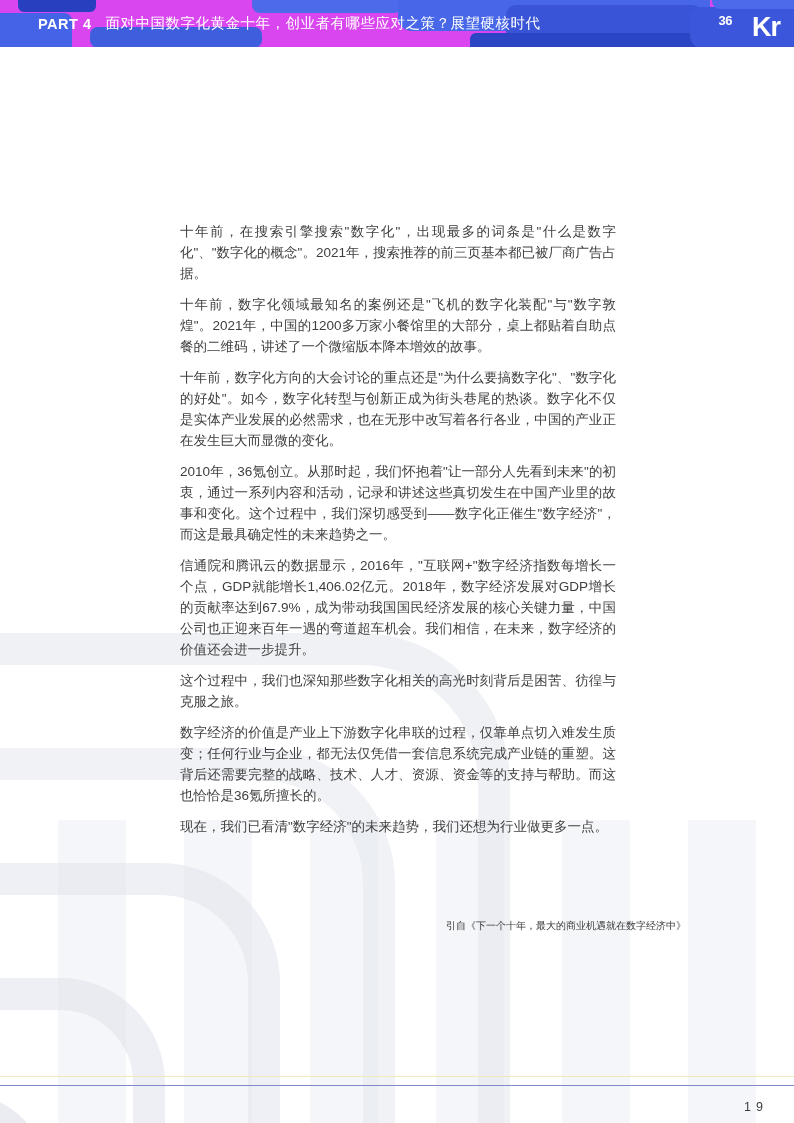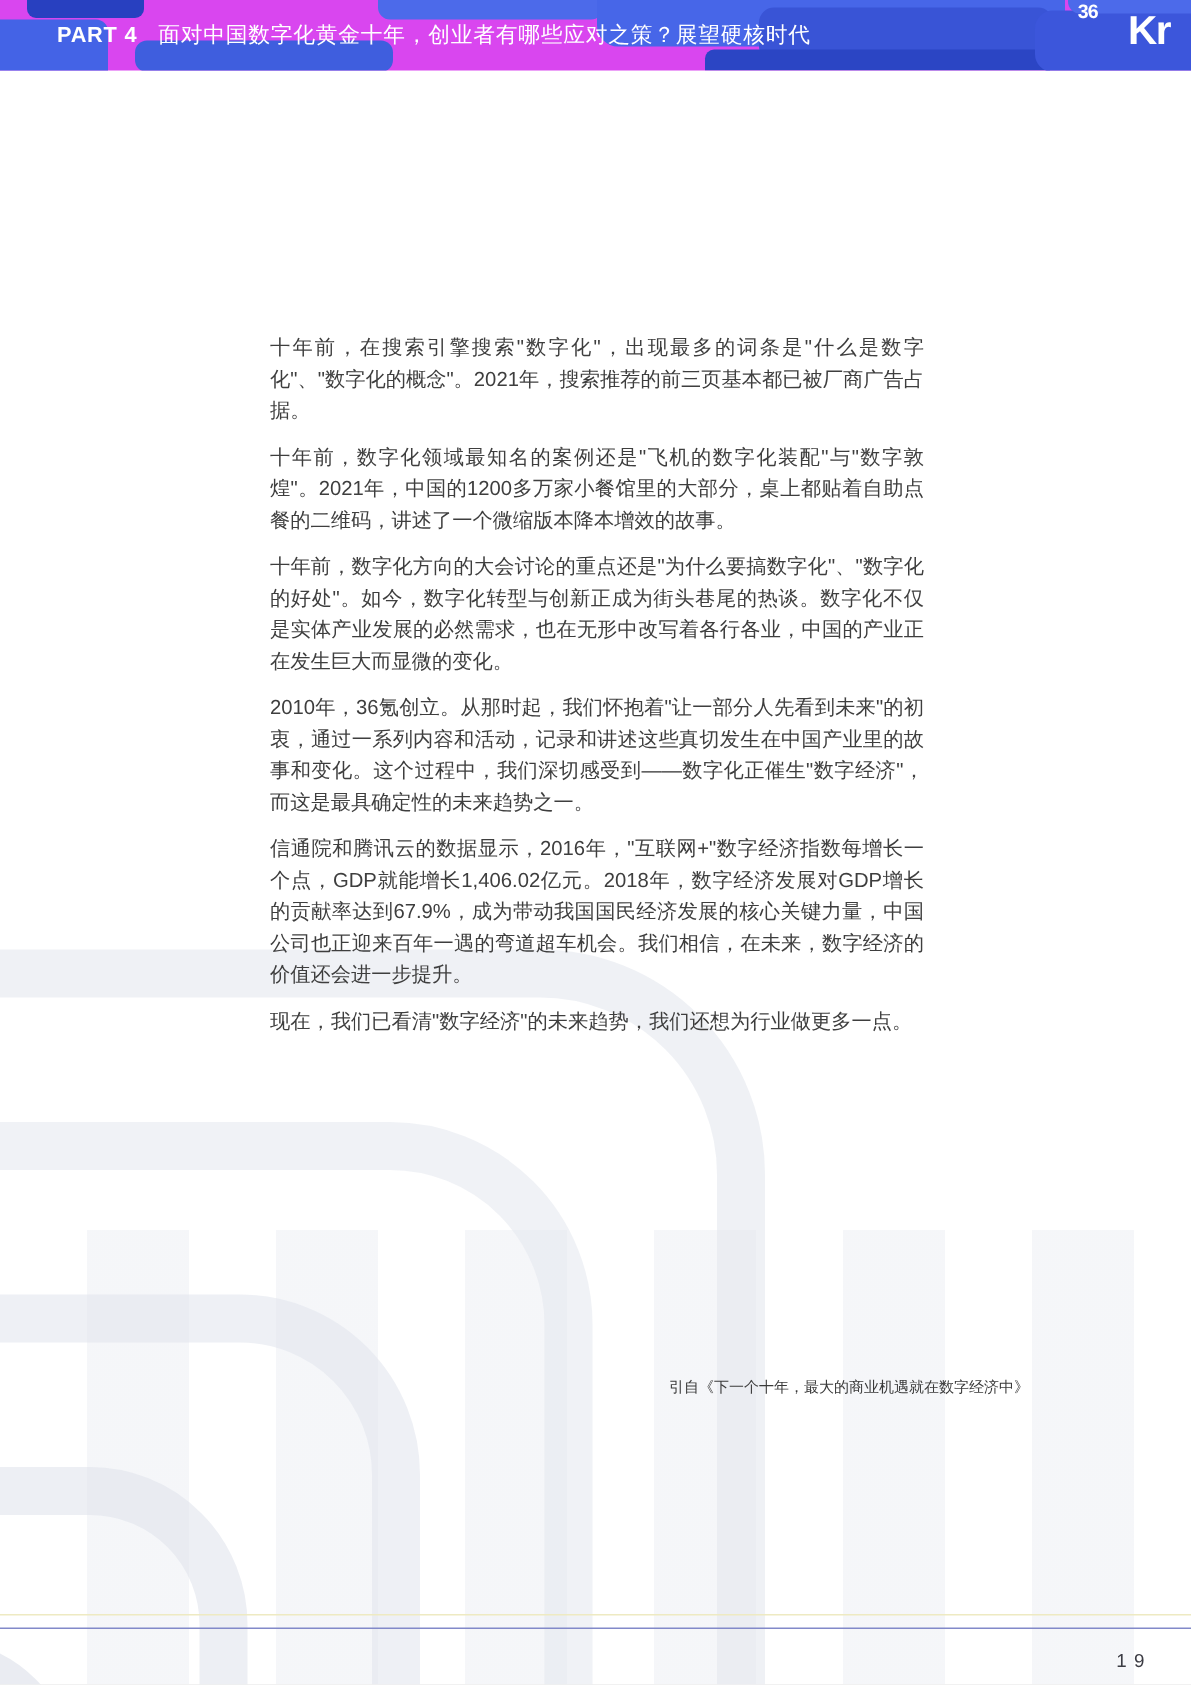--- a/index.html
+++ b/index.html
@@ -47,21 +47,21 @@
 
   .header-title {
     position:absolute; left:38px; top:0; height:47px;
     display:flex; align-items:center; z-index:3; color:#ffffff; white-space:nowrap;
   }
   .header-title .part  { font-size:14.5px; font-weight:800; letter-spacing:0.5px; }
   .header-title .title { font-size:14.5px; font-weight:400; margin-left:14px; letter-spacing:0.5px; }
 
   .logo-plate {
     position:absolute; right:14px; top:7px; width:92px; height:41px; z-index:4;
-    display:flex; align-items:flex-start; justify-content:flex-end;
+    display:flex; align-items:center; justify-content:flex-end;
     color:#ffffff;
   }
   .logo-36 { font-size:13px; font-weight:800; transform:translateY(-7px); letter-spacing:-0.5px; }
   .logo-kr { font-size:27px; font-weight:800; letter-spacing:-1px; line-height:1;margin-left:20px; }
 
   
   .content {
     position:absolute; left:180px; top:221px; width:436px; z-index:2;
     font-size:13.5px; line-height:21px; color:#3e3e3e;
     text-align:justify;
@@ -119,20 +119,22 @@
       <span class="logo-kr">Kr</span>
     </div>
   </header>
 
   <main class="content">
     <p>十年前，在搜索引擎搜索"数字化"，出现最多的词条是"什么是数字化"、"数字化的概念"。2021年，搜索推荐的前三页基本都已被厂商广告占据。</p>
     <p>十年前，数字化领域最知名的案例还是"飞机的数字化装配"与"数字敦煌"。2021年，中国的1200多万家小餐馆里的大部分，桌上都贴着自助点餐的二维码，讲述了一个微缩版本降本增效的故事。</p>
     <p>十年前，数字化方向的大会讨论的重点还是"为什么要搞数字化"、"数字化的好处"。如今，数字化转型与创新正成为街头巷尾的热谈。数字化不仅是实体产业发展的必然需求，也在无形中改写着各行各业，中国的产业正在发生巨大而显微的变化。</p>
     <p>2010年，36氪创立。从那时起，我们怀抱着"让一部分人先看到未来"的初衷，通过一系列内容和活动，记录和讲述这些真切发生在中国产业里的故事和变化。这个过程中，我们深切感受到——数字化正催生"数字经济"，而这是最具确定性的未来趋势之一。</p>
     <p>信通院和腾讯云的数据显示，2016年，"互联网+"数字经济指数每增长一个点，GDP就能增长1,406.02亿元。2018年，数字经济发展对GDP增长的贡献率达到67.9%，成为带动我国国民经济发展的核心关键力量，中国公司也正迎来百年一遇的弯道超车机会。我们相信，在未来，数字经济的价值还会进一步提升。</p>
+    <p>这个过程中，我们也深知那些数字化相关的高光时刻背后是困苦、彷徨与克服之旅。</p>
+    <p>数字经济的价值是产业上下游数字化串联的过程，仅靠单点切入难发生质变；任何行业与企业，都无法仅凭借一套信息系统完成产业链的重塑。这背后还需要完整的战略、技术、人才、资源、资金等的支持与帮助。而这也恰恰是36氪所擅长的。</p>
     <p>现在，我们已看清"数字经济"的未来趋势，我们还想为行业做更多一点。</p>
   </main>
 
   <div class="quote">
     <div>引自《下一个十年，最大的商业机遇就在数字经济中》</div>
   </div>
 
   <div class="rule-yellow"></div>
   <div class="rule-blue"></div>
   <div class="page-number">19</div>

